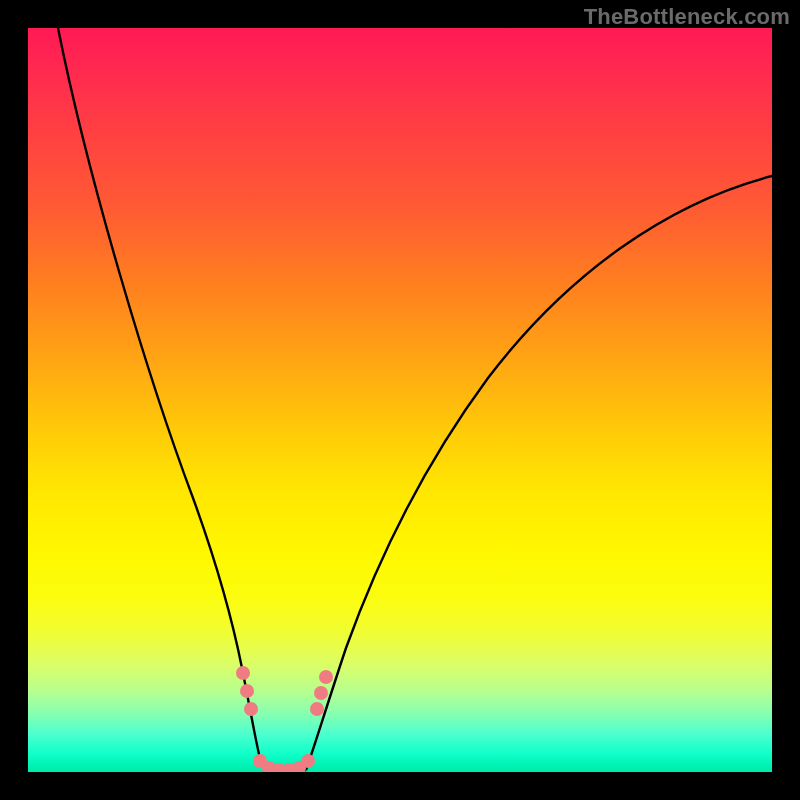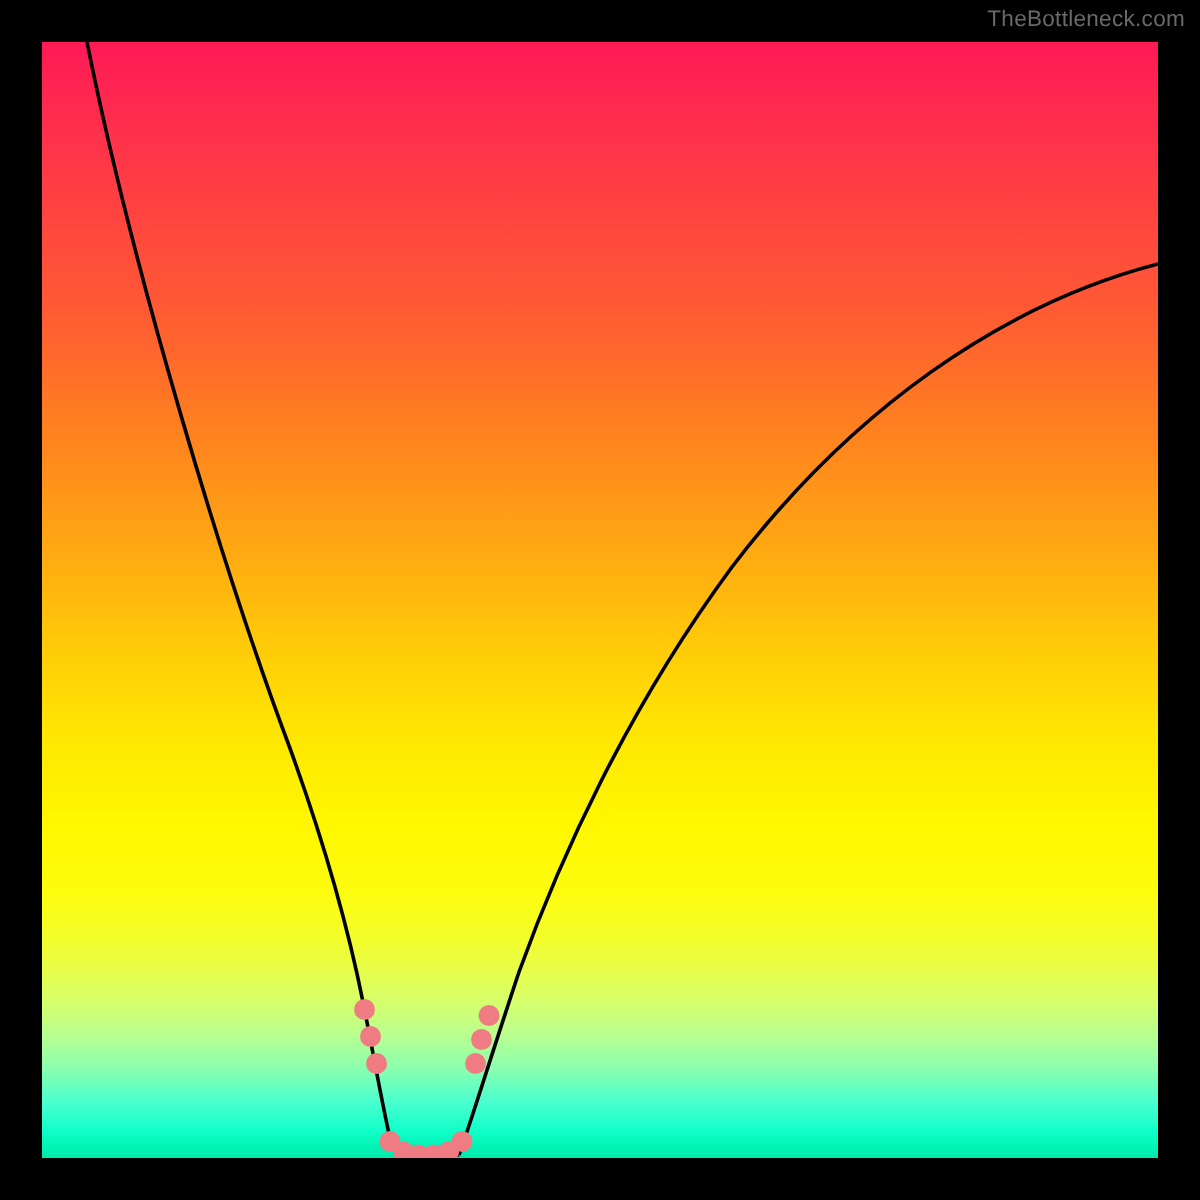--- a/index.html
+++ b/index.html
@@ -47,22 +47,22 @@
       #11ffca 97.5%,
       #00f4b6 99%,
       #00eaa8 100%
     );
   }
   .watermark {
     position: absolute;
     top: 4px;
     right: 10px;
     color: #6a6a6a;
-    font-size: 15px;
-    font-weight: 400;
+    font-size: 22px;
+    font-weight: 700;
     letter-spacing: 0.2px;
   }
   svg.curve-layer {
     position: absolute;
     top: 0;
     left: 0;
     width: 744px;
     height: 744px;
   }
   .dot {

